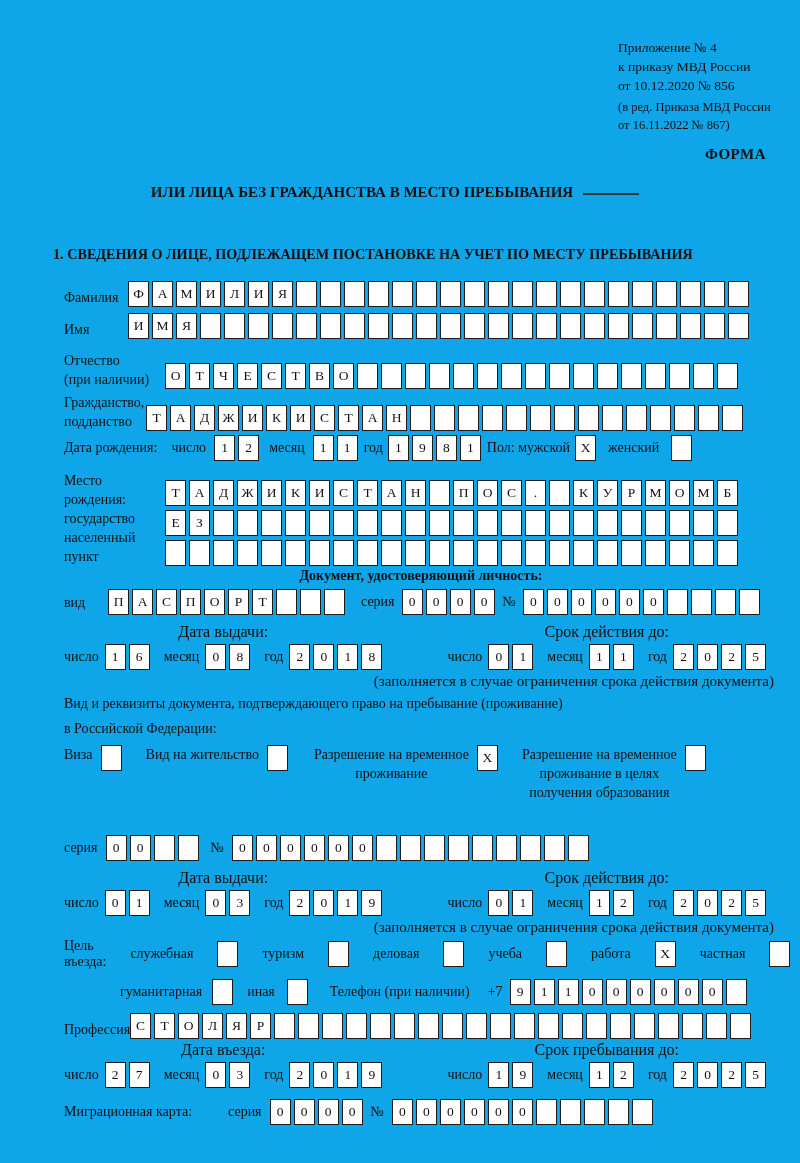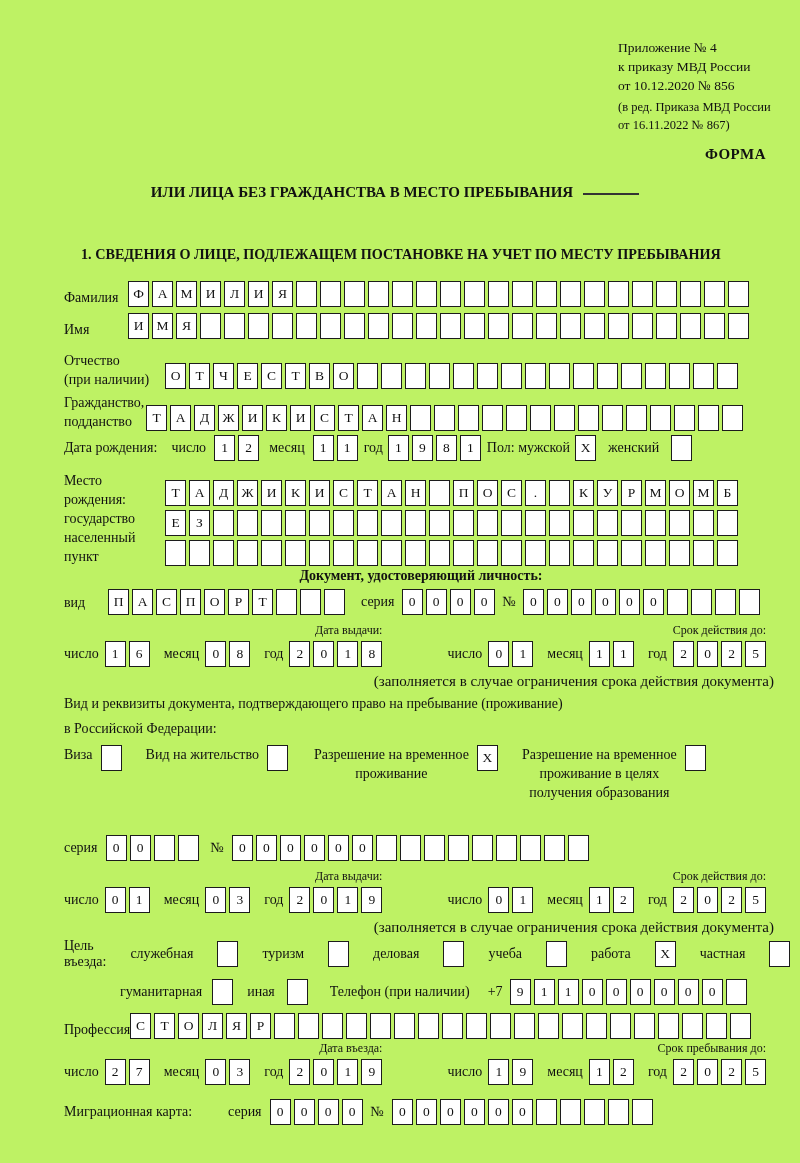--- a/index.html
+++ b/index.html
@@ -1,48 +1,48 @@
 <!DOCTYPE html>
 <html><head>
 <meta charset="utf-8">
 <style>
   html,body { margin:0; padding:0; background:#e9e9e9; }
   .page {
     position:relative; width:800px; height:1163px; margin:0 auto;
-    background:#bef264; overflow:hidden; color:#111;
+    background:#0ea5e9; overflow:hidden; color:#111;
     font-family:"Liberation Serif","DejaVu Serif",serif;
     font-size:14px;
   }
   
   .hdr { position:absolute; top:38px; left:618px; line-height:19px; font-size:13.5px; }
   .hdr .small { font-size:12.5px; line-height:18px; }
   .hdr .gap { height:3px; }
   .forma { position:absolute; top:146px; right:34px; font-weight:bold; font-size:15px; letter-spacing:.5px; }
   .title { position:absolute; top:181px; left:40px; width:710px; text-align:center;
            font-weight:bold; font-size:15px; line-height:23px; }
   .blankline { display:inline-block; width:56px; height:2px; background:#333; margin-left:10px; vertical-align:2px; }
-  .section { position:absolute; top:246px; left:81px; width:712px; font-weight:bold; font-size:14.2px; }
+  .section { position:absolute; top:246px; left:53px; width:712px; font-weight:bold; font-size:14.2px; }
 
   
   .form { position:absolute; top:281px; left:64px; width:714px; }
   .frow { display:flex; align-items:flex-end; }
   .flabel { flex:none; line-height:19px; padding-top:4px; }
   .w62 { width:64px; } .w80 { width:82px; } .w100 { width:101px; }
   .cells { display:flex; gap:3px; flex:none; }
   .cell {
     width:19px; height:24px; border:1.5px solid #1c1c1c; background:#fff;
     display:flex; align-items:center; justify-content:center;
     font-size:13.5px; line-height:1; flex:none;
   }
   .stack { display:flex; flex-direction:column; gap:4px; }
   .inline { display:flex; align-items:center; }
   .mb4{margin-bottom:4px;} .mb6{margin-bottom:6px;} .mb8{margin-bottom:8px;} .mb2{margin-bottom:2px;}
   .center-head { text-align:center; font-weight:bold; font-size:14px; margin-bottom:3px; }
   .datepair { position:relative; display:flex; }
-  .datecol .datehead { text-align:right; font-size:12px; margin-bottom:3px; }
+  .datecol .datehead { text-align:center; font-size:16px; margin-bottom:3px; }
   .dateline { display:flex; align-items:center; font-size:14px; }
   .dateline .lb { margin-right:6px; }
   .dateline .grp { margin-right:14px; }
   .datecol.right { margin-left:auto; margin-right:12px;font-family:Liberation Serif, serif; }
   .datenote { position:absolute; right:4px; top:50px; font-size:15px; white-space:nowrap; }
   .introline { line-height:25px; }
   .ckrow { display:flex; align-items:flex-start; }
   .cktext { text-align:center; line-height:19px; }
   .ckbox { margin-left:8px; margin-top:0; }
 </style>

